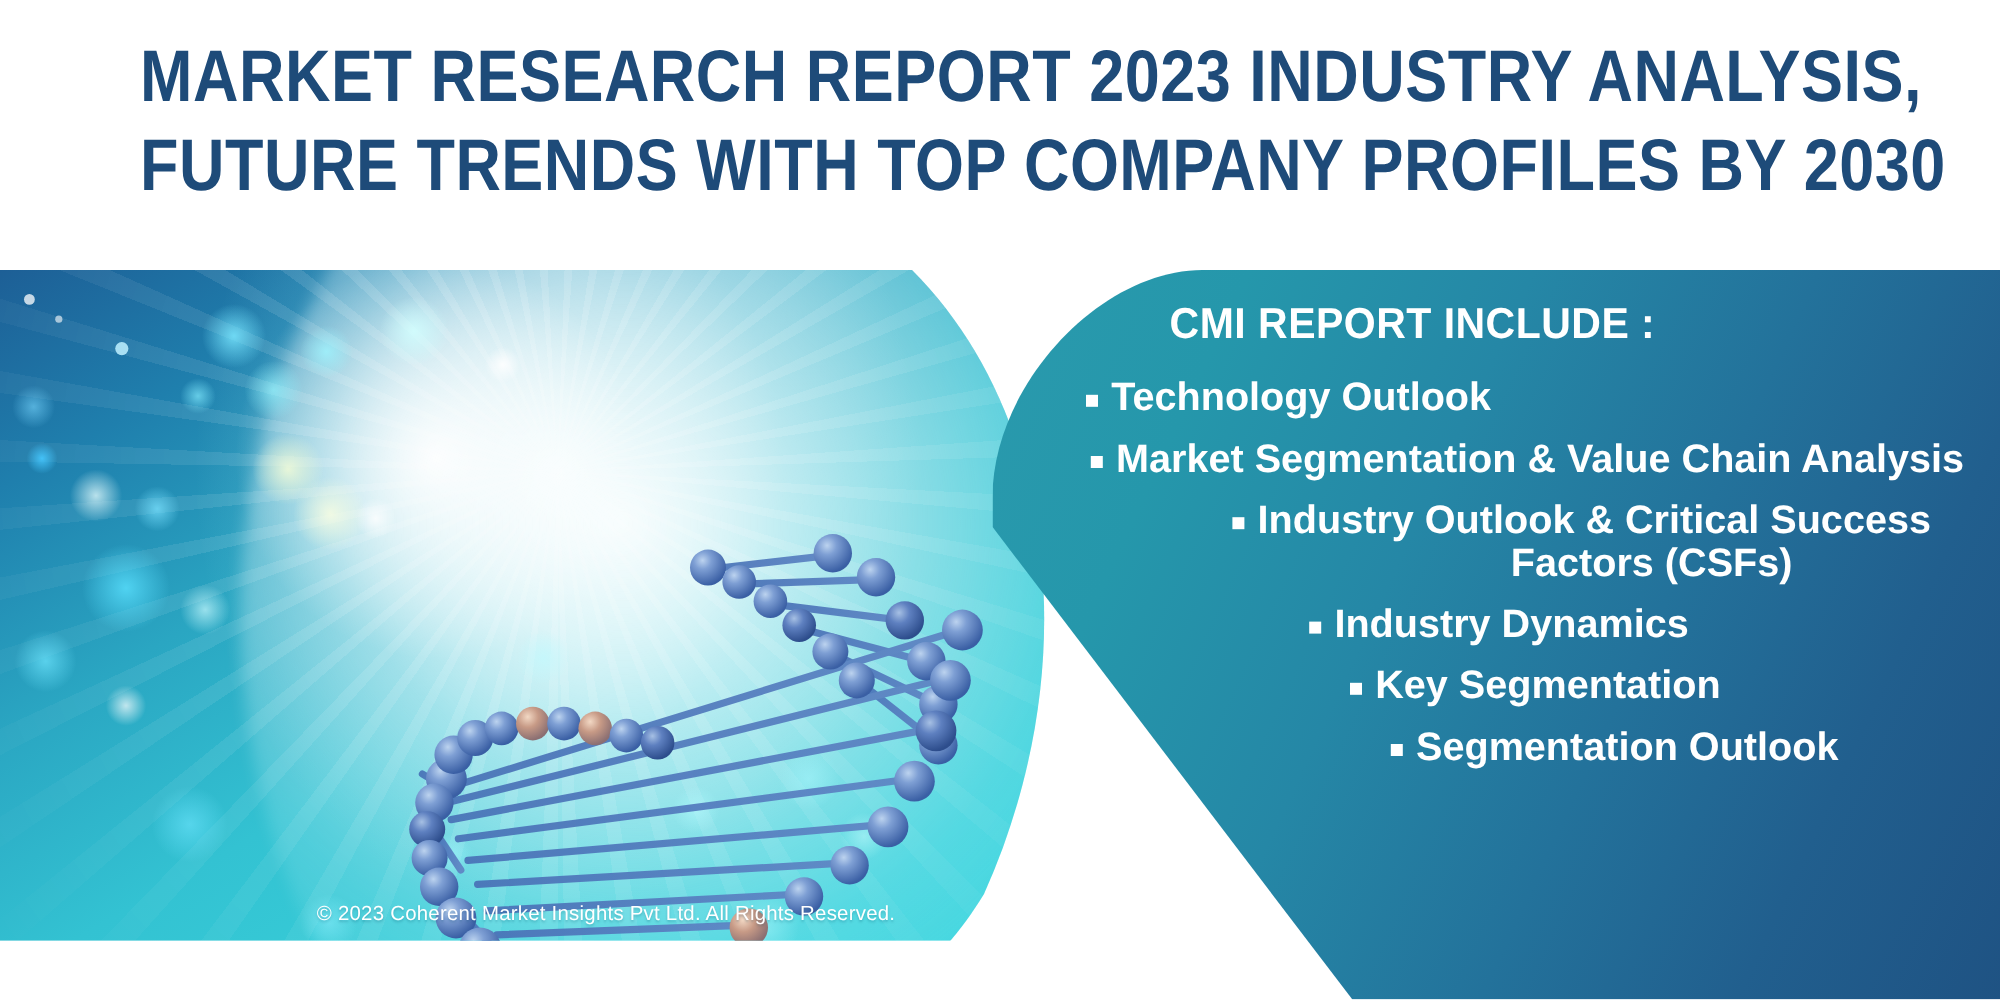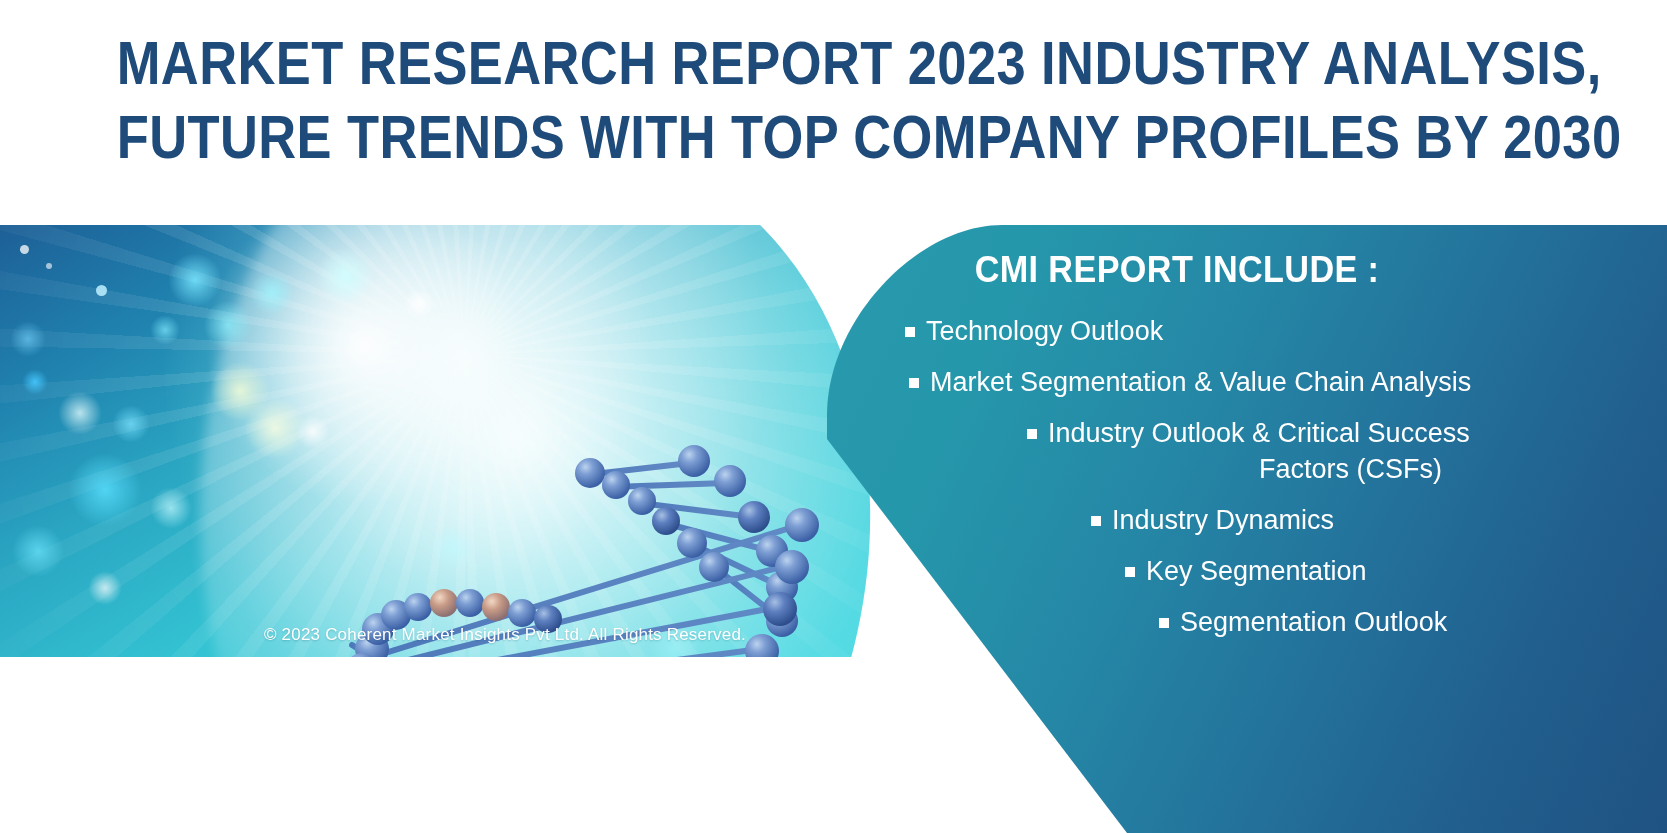--- a/index.html
+++ b/index.html
@@ -32,21 +32,21 @@
     text-transform:uppercase;
     transform:scaleX(0.86);
     transform-origin:center center;
     white-space:nowrap;
   }
 
   
   .photo {
     position:absolute;
     left:0; top:225px;
-    width:1010px; height:432px;
+    width:1010px; height:559px;
     overflow:hidden;
     z-index:5;
     
     clip-path: path("M 0 0 L 760 0 C 880 120 905 330 820 520 C 780 585 740 608 700 608 L 0 608 Z");
   }
   .photo-bg {
     position:absolute; inset:0;
     background:
       radial-gradient(circle at 36% 28%, rgba(255,255,255,0.95) 0%, rgba(255,255,255,0.0) 22%),
       radial-gradient(ellipse 420px 520px at 46% 30%, rgba(240,255,255,0.85) 0%, rgba(160,235,245,0.25) 45%, rgba(0,0,0,0) 72%),
@@ -109,22 +109,22 @@
   .bullets {
     position:absolute;
     left:0; top:88px;
     width:800px;
     list-style:none;
   }
   .bullet {
     position:relative;
     color:#ffffff;
     font-family:"Liberation Sans", sans-serif;
-    font-weight:400;
-    font-size:27px;
+    font-weight:700;
+    font-size:33px;
     line-height:36px;
     margin-bottom:15px;
     white-space:nowrap;
   }
   .bullet .sq {
     display:inline-block;
     width:10px; height:10px;
     background:#ffffff;
     margin-right:11px;
     vertical-align:3px;

